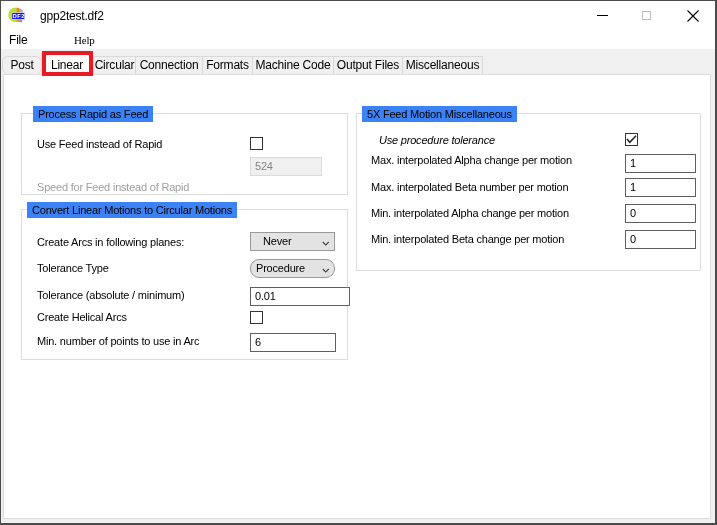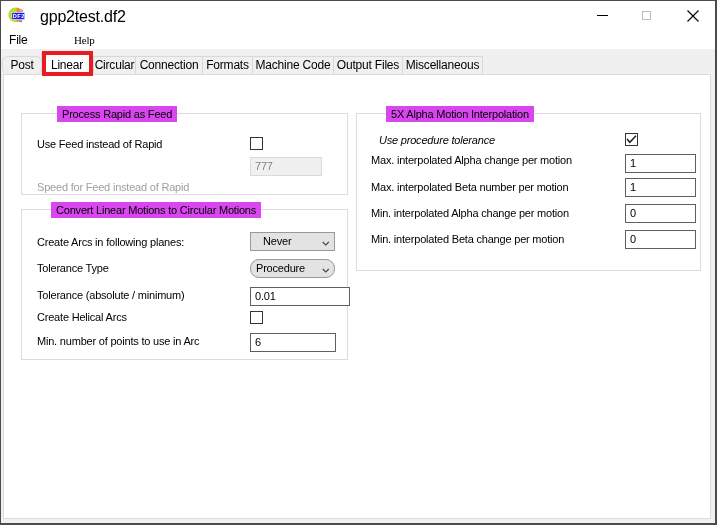--- a/index.html
+++ b/index.html
@@ -8,24 +8,24 @@
   .abs { position:absolute; }
   #win { left:0; top:0; width:717px; height:525px; border:1px solid #4b4b4b; border-right-width:2px; border-bottom-width:2px; background:#fff; }
   #dlgbg { left:1px; top:49px; width:714px; height:474px; background:#f0f0f0; }
   
   #page { left:3px; top:74px; width:708px; height:445px; background:#fff; border:1px solid #dcdcdc; }
   
   .tab { top:56px; height:18px; background:#f0f0f0; border:1px solid #d9d9d9; border-bottom:none; text-align:center; line-height:16px; font-size:12px; }
   #tabsel { left:41px; top:53px; width:52px; height:22px; background:#fff; border:1px solid #d9d9d9; border-bottom:none; text-align:center; line-height:22px; font-size:12px; z-index:3; }
   #redbox { left:42px; top:51px; width:51px; height:25px; border:4px solid #e81a22; z-index:5; }
   
-  .caption { font-size:16px; }
+  .caption { font-size:12px; }
   
   .grp { border:1px solid #dcdcdc; }
-  .grplabel { position:absolute; top:-8px; background:#d946ef; padding:0 5px; line-height:16px;margin-left:24px; }
+  .grplabel { position:absolute; top:-8px; background:#3b82f6; padding:0 5px; line-height:16px; }
   .lbl { position:absolute; line-height:16px; white-space:nowrap; }
   .dis { color:#a0a0a0;margin-top:20px; }
   .field { position:absolute; background:#fff; border:1px solid #5f5f5f; line-height:17px; padding-left:4px; }
   .combo { position:absolute; background:#e3e3e3; border:1px solid #999999; line-height:17px; padding-left:5px; }
   .cb { position:absolute; width:13px; height:13px; border:1px solid #333333; background:#fff; }
   .chev { position:absolute; width:8px; height:8px; }
 </style>
 </head>
 <body>
 <div class="abs" id="win"></div>
@@ -67,21 +67,21 @@
 <div class="abs tab" style="left:402px; width:81px;">Miscellaneous</div>
 <div class="abs" id="tabsel">Linear</div>
 <div class="abs" id="redbox"></div>
 
 <div class="abs grp" style="left:21px; top:113px; width:327px; height:82px;">
   <span class="grplabel" style="left:11px;">Process Rapid as Feed</span>
 </div>
 <div class="lbl" style="left:37px; top:136px;">Use Feed instead of Rapid</div>
 <div class="cb" style="left:250px; top:137px;"></div>
 <div class="lbl dis" style="left:37px; top:159px;">Speed for Feed instead of Rapid</div>
-<div class="field" style="left:250px; top:157px; width:72px; height:19px; background:#f0f0f0; border-color:#dadada; color:#848484;">777</div>
+<div class="field" style="left:250px; top:157px; width:72px; height:19px; background:#f0f0f0; border-color:#dadada; color:#848484;">524</div>
 
 <div class="abs grp" style="left:21px; top:209px; width:327px; height:151px;">
   <span class="grplabel" style="left:5px;">Convert Linear Motions to Circular Motions</span>
 </div>
 <div class="lbl" style="left:37px; top:234px;">Create Arcs in following planes:</div>
 <div class="combo" style="left:250px; top:232px; width:85px; height:19px;padding-left:12px;">Never</div>
 <svg class="chev" style="left:322px; top:240px;" width="10" height="7" viewBox="0 0 10 7">
     <path d="M1 1 L4.7 4.8 L8.4 1" stroke="#3c3c3c" stroke-width="1.4" fill="none"></path>
   </svg>
 
@@ -94,21 +94,21 @@
 <div class="lbl" style="left:37px; top:287px;">Tolerance (absolute / minimum)</div>
 <div class="field" style="left:250px; top:287px; width:100px; height:19px;">0.01</div>
 
 <div class="lbl" style="left:37px; top:309px;">Create Helical Arcs</div>
 <div class="cb" style="left:250px; top:311px;"></div>
 
 <div class="lbl" style="left:37px; top:333px;">Min. number of points to use in Arc</div>
 <div class="field" style="left:250px; top:333px; width:86px; height:19px;">6</div>
 
 <div class="abs grp" style="left:356px; top:113px; width:345px; height:158px;">
-  <span class="grplabel" style="left:5px;">5X Alpha Motion Interpolation</span>
+  <span class="grplabel" style="left:5px;">5X Feed Motion Miscellaneous</span>
 </div>
 <div class="lbl" style="left:379px; top:132px;font-style:italic;">Use procedure tolerance</div>
 <div class="cb" style="left:625px; top:133px;"></div>
 <svg class="abs" style="left:625px; top:133px; z-index:2;" width="13" height="13" viewBox="0 0 13 13">
   <path d="M2 6 L4.8 9.3 L11 2.7" stroke="#222" stroke-width="1.5" fill="none"></path>
 </svg>
 
 <div class="lbl" style="left:371px; top:152px;">Max. interpolated Alpha change per motion</div>
 <div class="field" style="left:625px; top:154px; width:71px; height:19px;">1</div>
 

